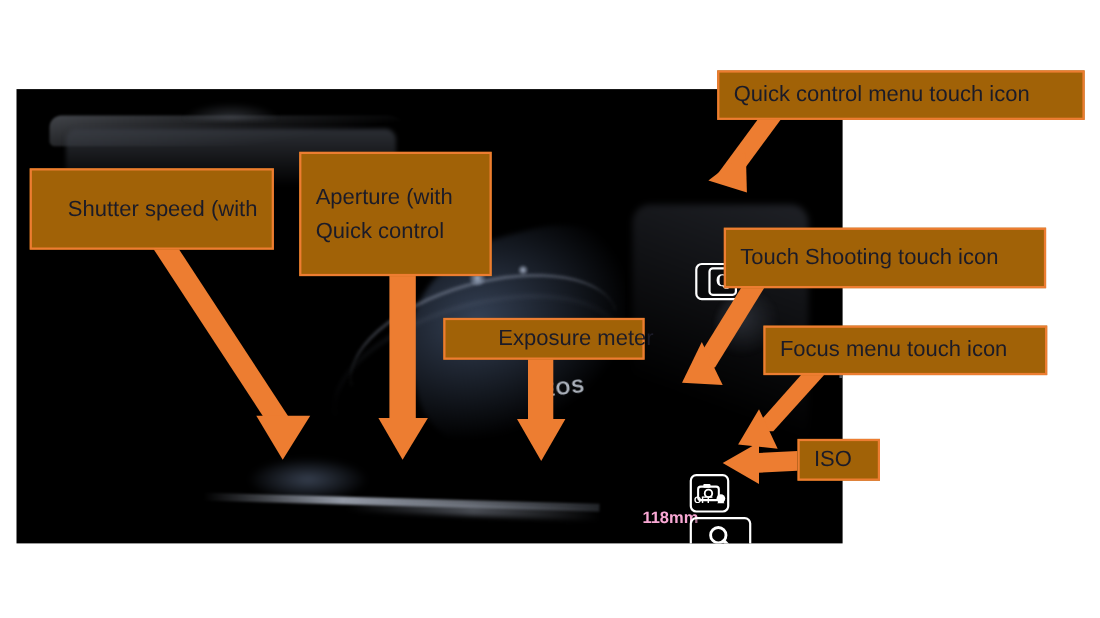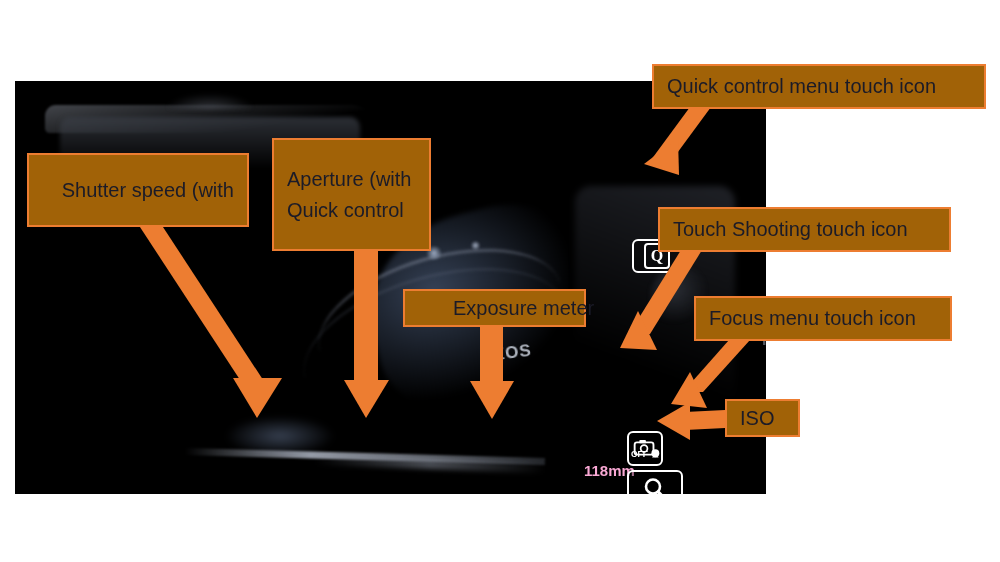--- a/index.html
+++ b/index.html
@@ -194,24 +194,24 @@
   }
   .callout span {
     color: #1b1b28;
     font-family: "Liberation Sans", sans-serif;
     font-size: 20px;
     line-height: 1.55;
     white-space: nowrap;
   }
 
   #co-shutter  { left: 27px;  top: 153px; width: 222px; height: 74px; align-items: flex-end; }
-  #co-aperture { left: 272px; top: 138px; width: 159px; height: 113px; }
+  #co-aperture { left: 272px; top: 138px; width: 175px; height: 113px; }
   #co-exposure { left: 403px; top: 289px; width: 183px; height: 38px; padding-left: 48px; }
   #co-quick    { left: 652px; top: 64px;  width: 334px; height: 45px; }
-  #co-touch    { left: 658px; top: 207px; width: 293px; height: 45px; }
+  #co-touch    { left: 658px; top: 207px; width: 293px; height: 55px; }
   #co-focus    { left: 694px; top: 296px; width: 258px; height: 45px; }
   #co-iso      { left: 725px; top: 399px; width: 75px;  height: 38px; }
 
   #arrow-layer {
     position: absolute;
     left: 0; top: 0;
     width: 1000px; height: 562px;
     pointer-events: none;
     z-index: 5;
   }

